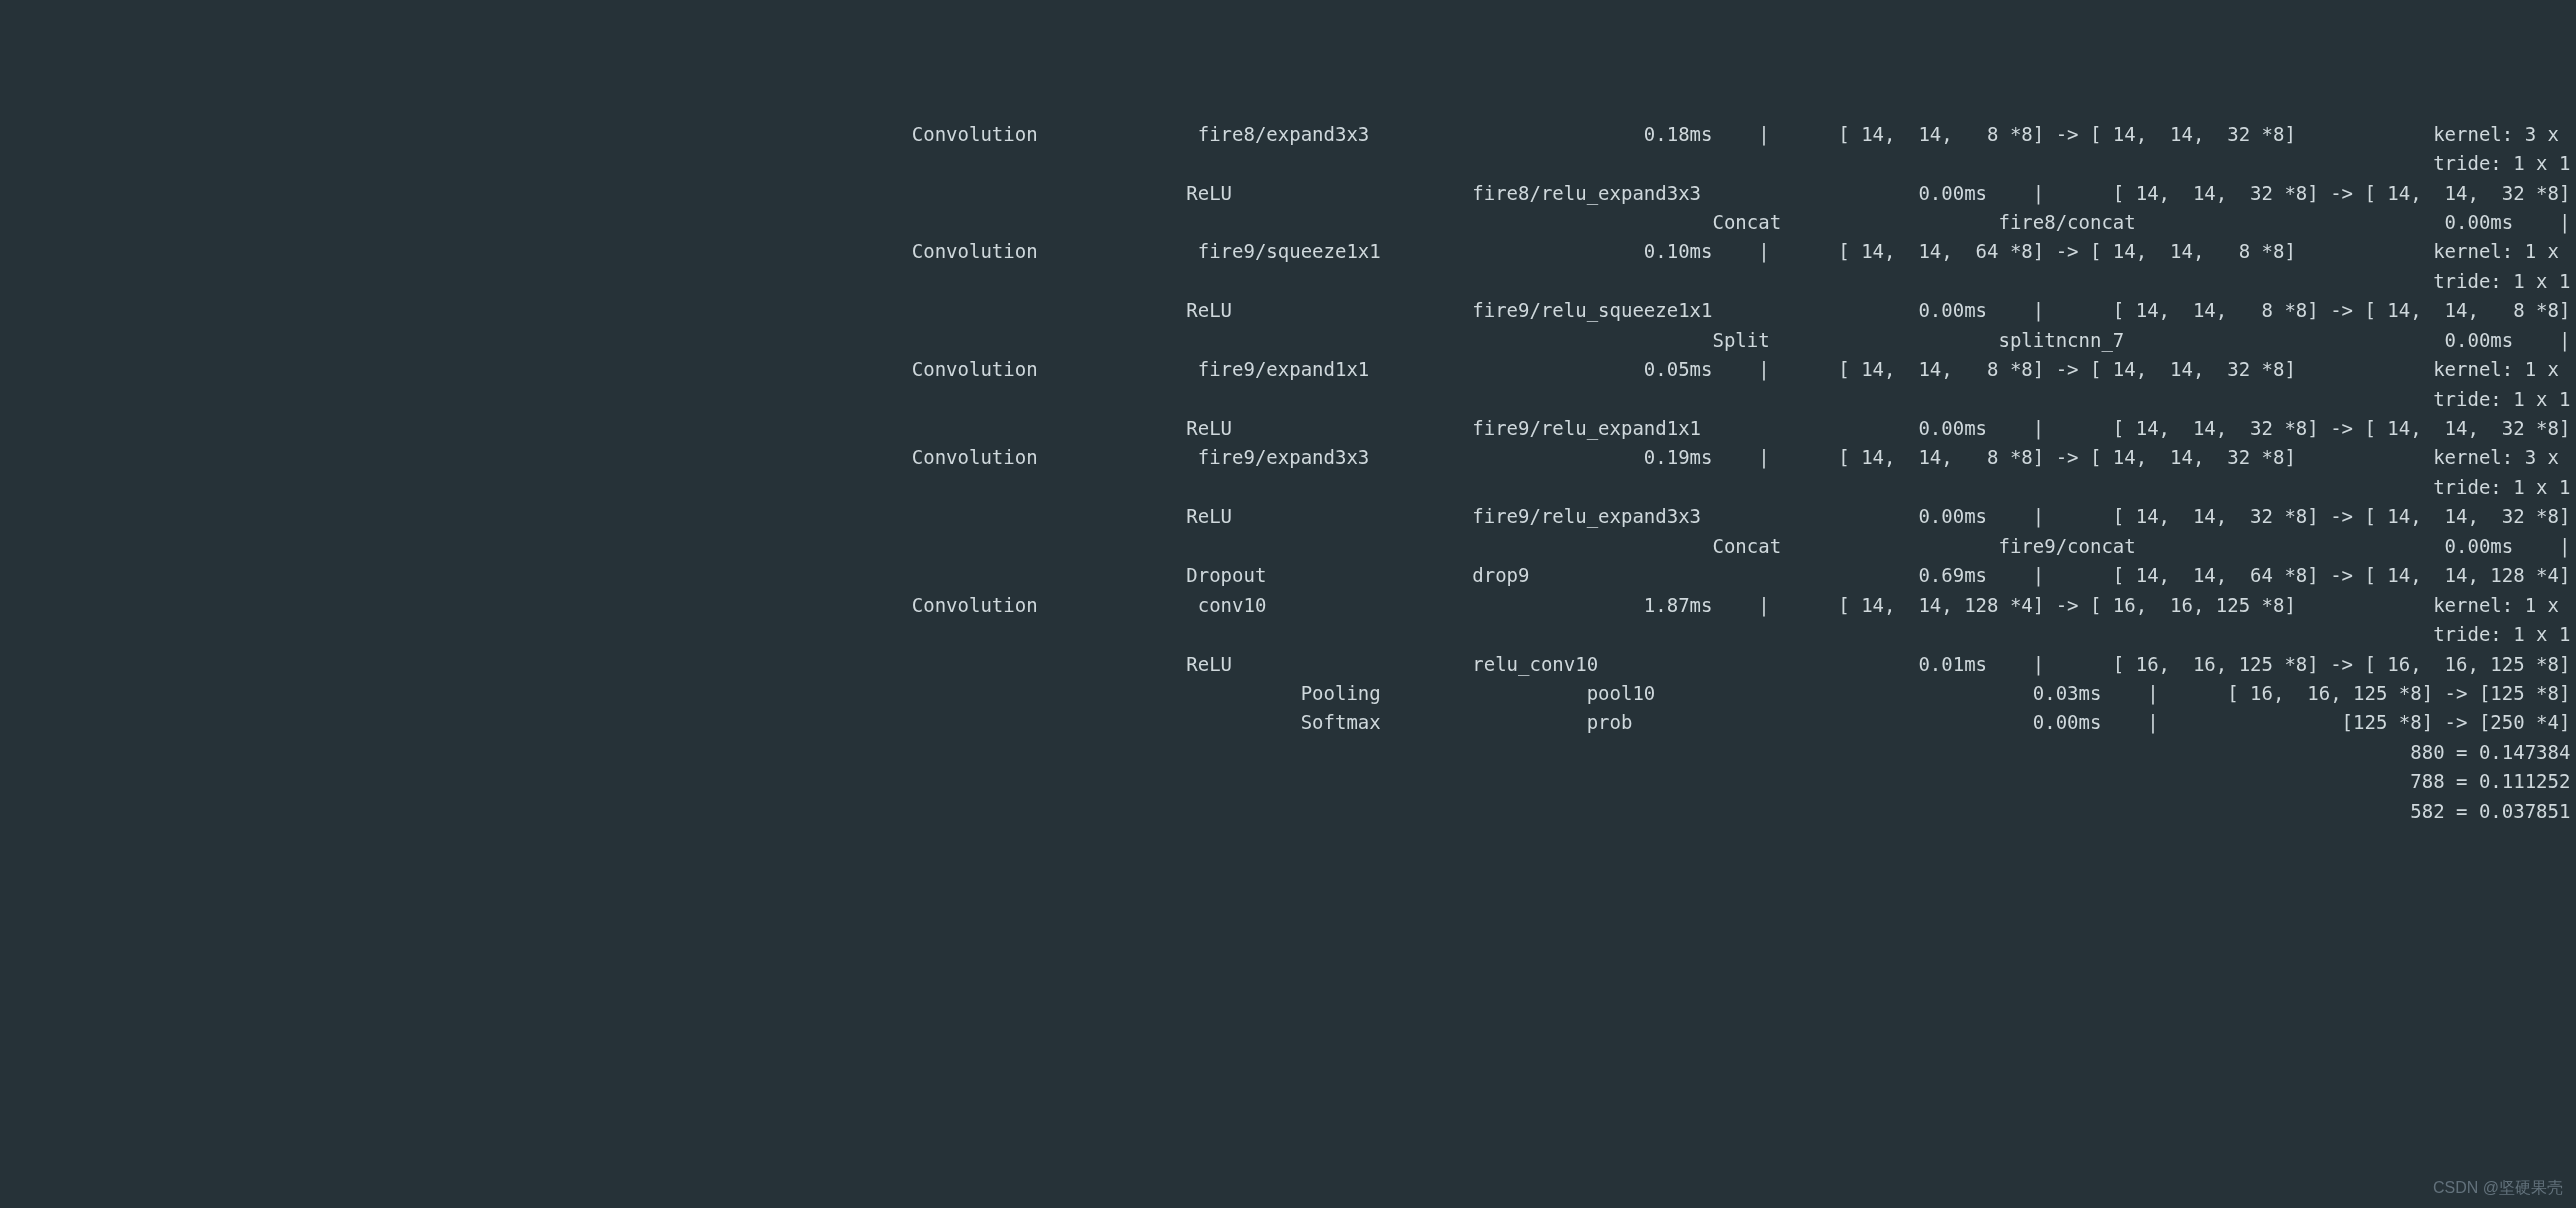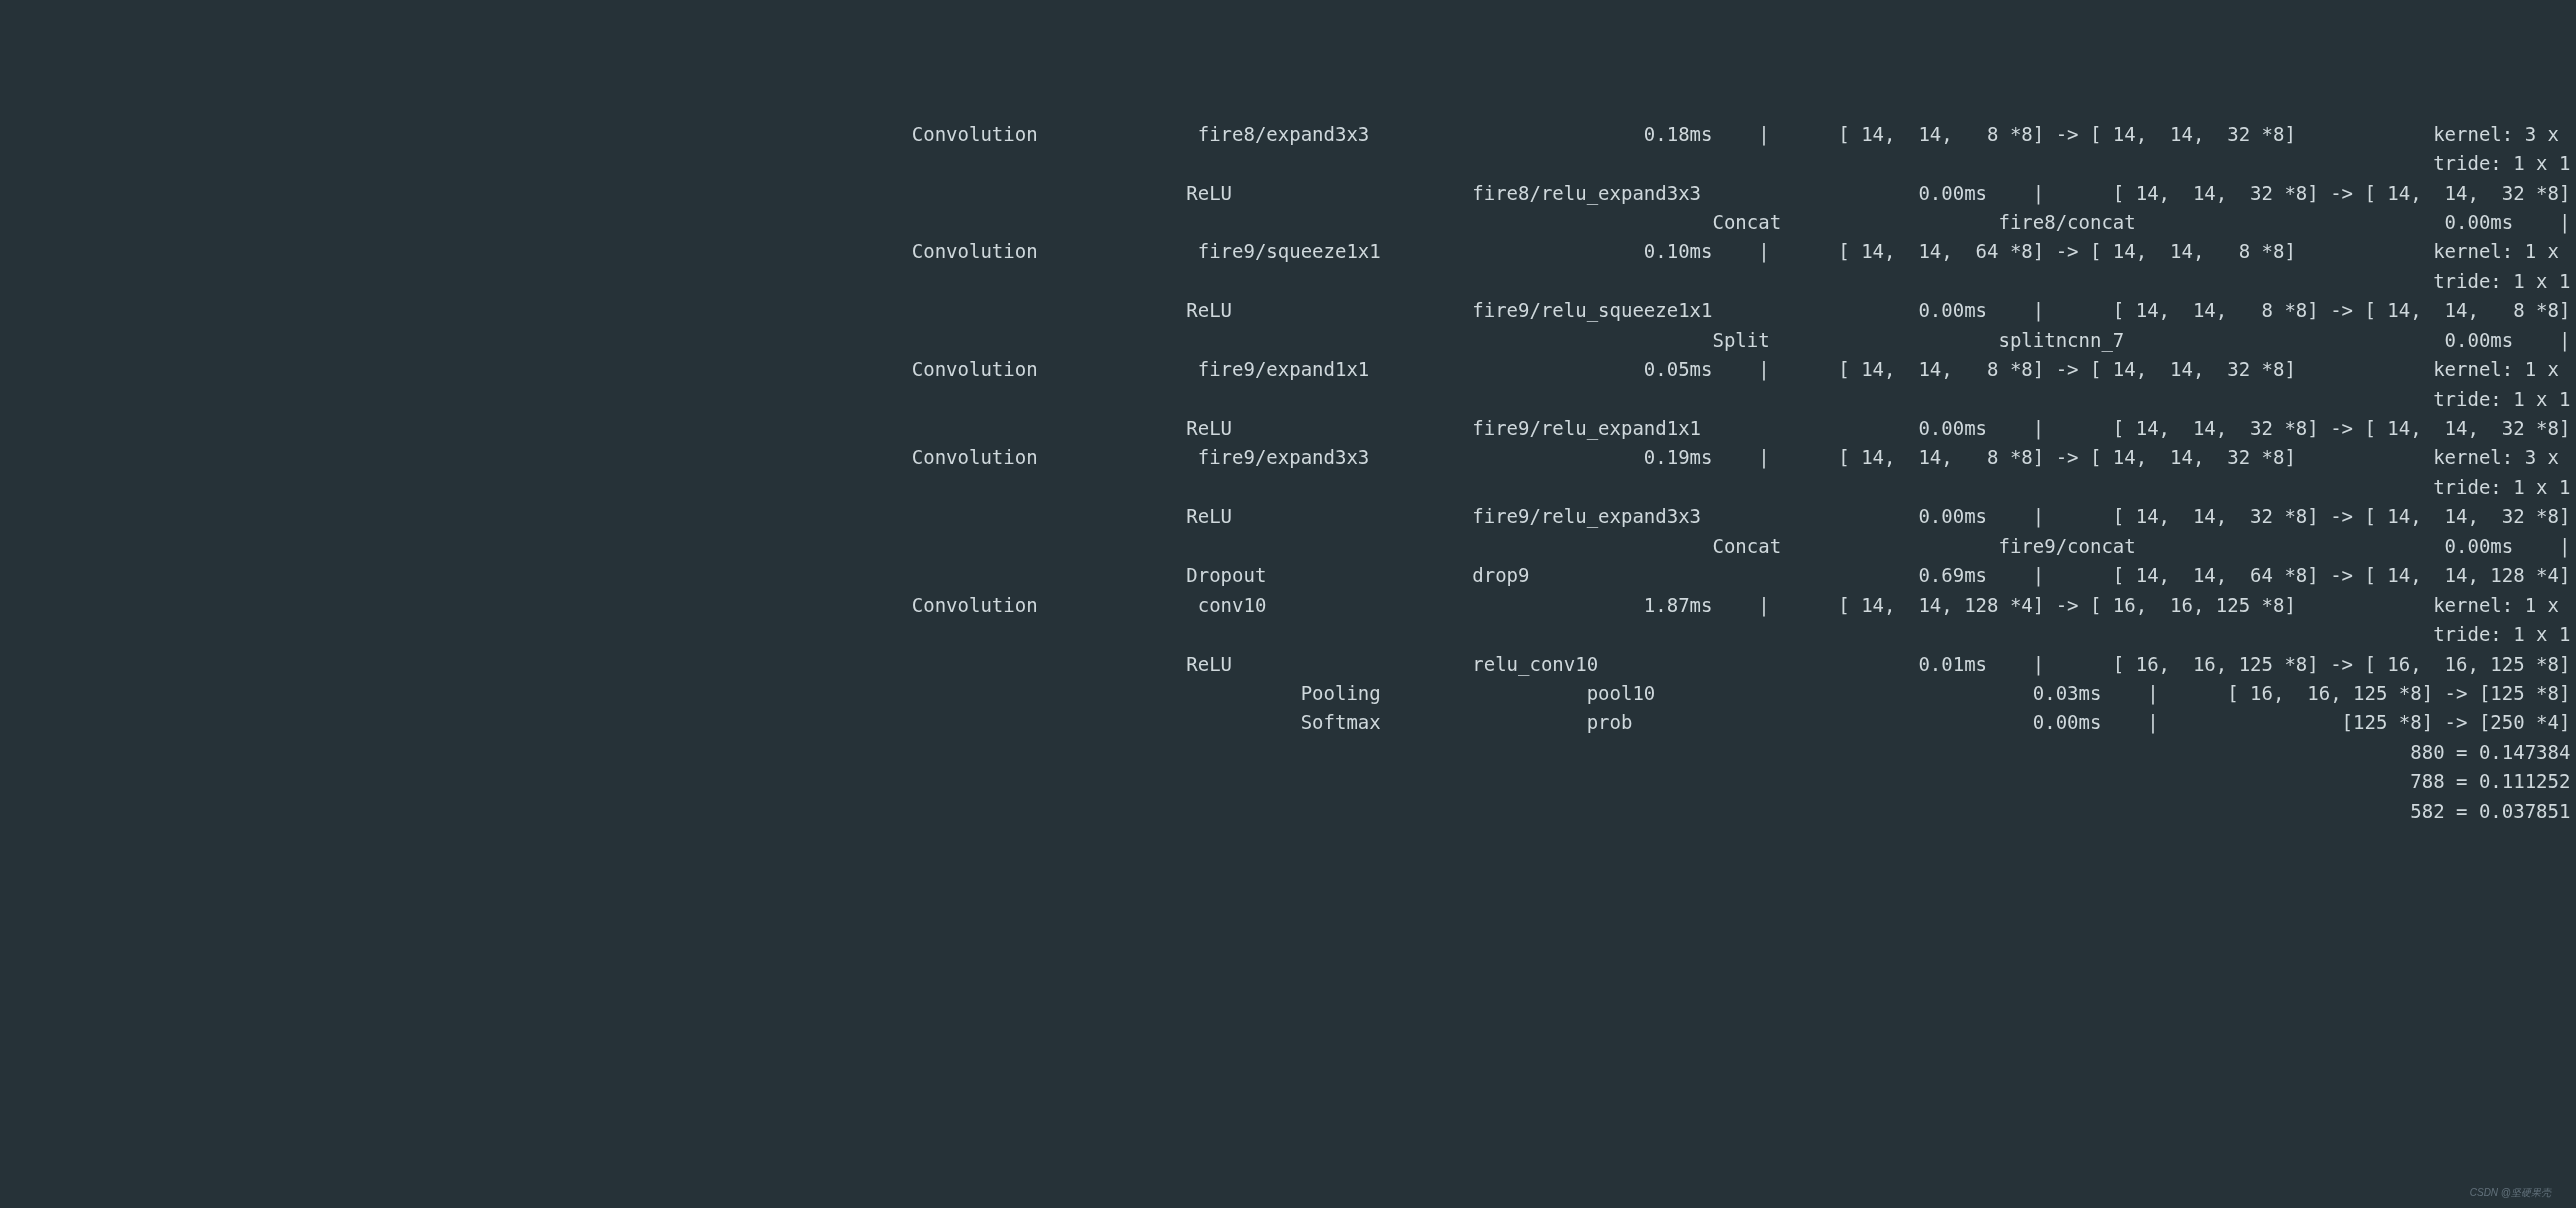--- a/index.html
+++ b/index.html
@@ -11,27 +11,26 @@
     line-height: 1.55;
     white-space: pre;
     overflow: hidden;
     width: 2576px;
     height: 1208px;
     padding: 1.9px 5.6px;
   }
   .line { white-space: pre; }
   .watermark {
     position: absolute;
-    right: 25px;
+    right: 13px;
     bottom: 7.5px;
     color: #8a9ba8;
-    font-size: 10px;
+    font-size: 16px;
     opacity: 0.6;
     font-family: sans-serif;
-    font-style: italic;
   }
 </style>
 </head>
 <body>
 
 
 
 <div id="terminal"><div class="line">Convolution              fire8/expand3x3                        0.18ms    |      [ 14,  14,   8 *8] -&gt; [ 14,  14,  32 *8]            kernel: 3 x </div><div class="line">tride: 1 x 1</div><div class="line">ReLU                     fire8/relu_expand3x3                   0.00ms    |      [ 14,  14,  32 *8] -&gt; [ 14,  14,  32 *8]</div><div class="line">Concat                   fire8/concat                           0.00ms    |</div><div class="line">Convolution              fire9/squeeze1x1                       0.10ms    |      [ 14,  14,  64 *8] -&gt; [ 14,  14,   8 *8]            kernel: 1 x </div><div class="line">tride: 1 x 1</div><div class="line">ReLU                     fire9/relu_squeeze1x1                  0.00ms    |      [ 14,  14,   8 *8] -&gt; [ 14,  14,   8 *8]</div><div class="line">Split                    splitncnn_7                            0.00ms    |</div><div class="line">Convolution              fire9/expand1x1                        0.05ms    |      [ 14,  14,   8 *8] -&gt; [ 14,  14,  32 *8]            kernel: 1 x </div><div class="line">tride: 1 x 1</div><div class="line">ReLU                     fire9/relu_expand1x1                   0.00ms    |      [ 14,  14,  32 *8] -&gt; [ 14,  14,  32 *8]</div><div class="line">Convolution              fire9/expand3x3                        0.19ms    |      [ 14,  14,   8 *8] -&gt; [ 14,  14,  32 *8]            kernel: 3 x </div><div class="line">tride: 1 x 1</div><div class="line">ReLU                     fire9/relu_expand3x3                   0.00ms    |      [ 14,  14,  32 *8] -&gt; [ 14,  14,  32 *8]</div><div class="line">Concat                   fire9/concat                           0.00ms    |</div><div class="line">Dropout                  drop9                                  0.69ms    |      [ 14,  14,  64 *8] -&gt; [ 14,  14, 128 *4]</div><div class="line">Convolution              conv10                                 1.87ms    |      [ 14,  14, 128 *4] -&gt; [ 16,  16, 125 *8]            kernel: 1 x </div><div class="line">tride: 1 x 1</div><div class="line">ReLU                     relu_conv10                            0.01ms    |      [ 16,  16, 125 *8] -&gt; [ 16,  16, 125 *8]</div><div class="line">Pooling                  pool10                                 0.03ms    |      [ 16,  16, 125 *8] -&gt; [125 *8]</div><div class="line">Softmax                  prob                                   0.00ms    |                [125 *8] -&gt; [250 *4]</div><div class="line">880 = 0.147384</div><div class="line">788 = 0.111252</div><div class="line">582 = 0.037851</div></div>
 <div class="watermark">CSDN @坚硬果壳</div>
 

